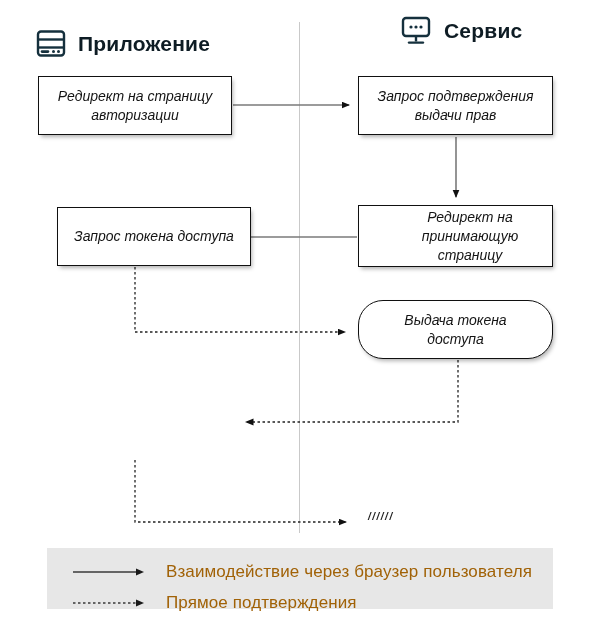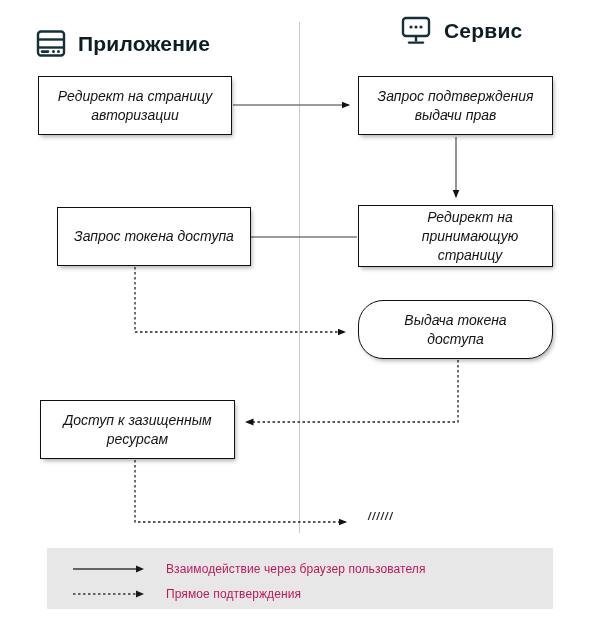--- a/index.html
+++ b/index.html
@@ -31,21 +31,21 @@
     position:absolute;z-index:2;left:368px;top:511px;font-size:10px;font-weight:700;
     letter-spacing:1.5px;color:#1a1a1a;font-style:italic;
   }
   .legend{
     position:absolute;z-index:2;left:47px;top:548px;width:506px;height:61px;
     background:#e7e7e7;box-sizing:border-box;padding:14px 0 0 25px;
     display:flex;flex-direction:column;gap:11px;
   }
   .legend-row{display:flex;align-items:center;gap:18px;}
   .legend-row .sample{flex:0 0 auto;display:block;}
-  .legend-row .lbl{font-size:12px;color:#be185d;letter-spacing:.1px;}
+  .legend-row .lbl{font-size:17px;color:#a16207;letter-spacing:.1px;}
   .icon svg{display:block;}
 </style>
 </head>
 <body>
 
 <div class="stage">
 
   <svg class="wires" width="600" height="644" viewBox="0 0 600 644">
     <defs>
       <marker id="ah" markerWidth="9" markerHeight="8" refX="7.5" refY="3.5" orient="auto" markerUnits="userSpaceOnUse">
@@ -95,22 +95,20 @@
   <div class="node n1">Редирект на страницу
 авторизации</div>
   <div class="node n2">Запрос подтверждения
 выдачи прав</div>
   <div class="node n3">Редирект на
 принимающую
 страницу</div>
   <div class="node n4">Запрос токена доступа</div>
   <div class="node n5">Выдача токена
 доступа</div>
-  <div class="node n6">Доступ к зазищенным
-ресурсам</div>
 
   <span class="marks">//////</span>
 
   <div class="legend">
     <div class="legend-row">
       <svg class="sample" width="76" height="10" viewBox="0 0 76 10">
         <line x1="1" y1="5" x2="64" y2="5" stroke="#3a3a3a" stroke-width="1.5"></line>
         <path d="M64,1.5 L72,5 L64,8.5 Z" fill="#1a1a1a"></path>
       </svg>
       <span class="lbl">Взаимодействие через браузер пользователя</span>

